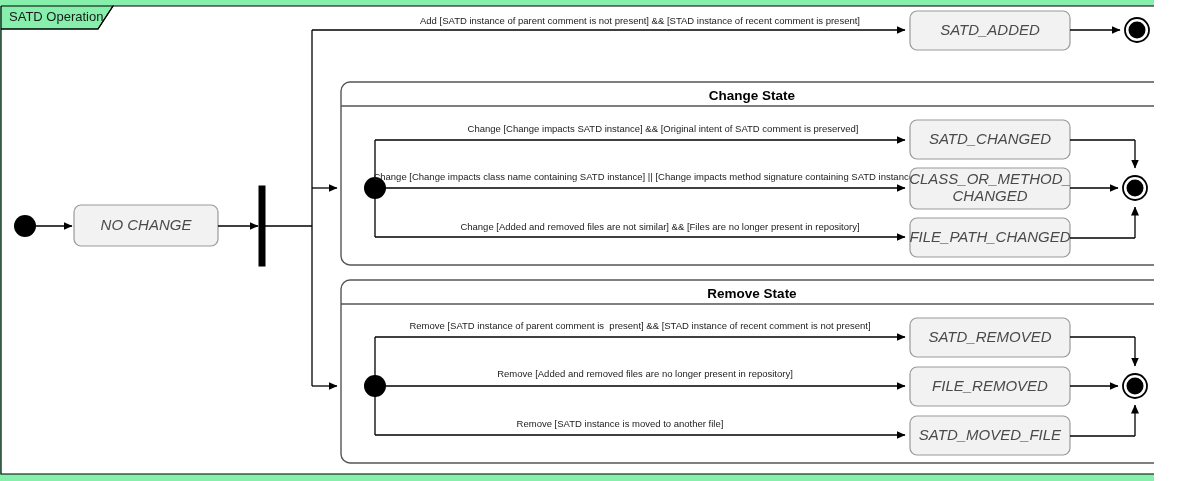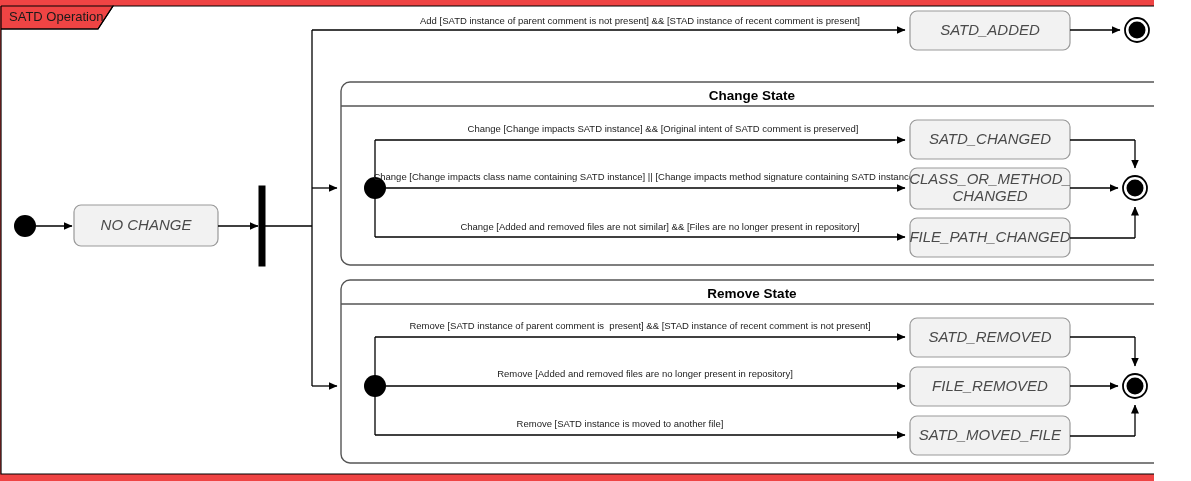--- a/index.html
+++ b/index.html
@@ -7,21 +7,21 @@
     padding: 0;
     background: #ffffff;
   }
   body {
     font-family: "Liberation Sans", sans-serif;
   }
   #canvas {
     position: relative;
     width: 1154px;
     height: 481px;
-    background: #ef4444;
+    background: #86efac;
     overflow: hidden;
   }
   svg.diagram {
     position: absolute;
     left: 0;
     top: 0;
     width: 1191px;
     height: 481px;
   }
   .frame-border {

